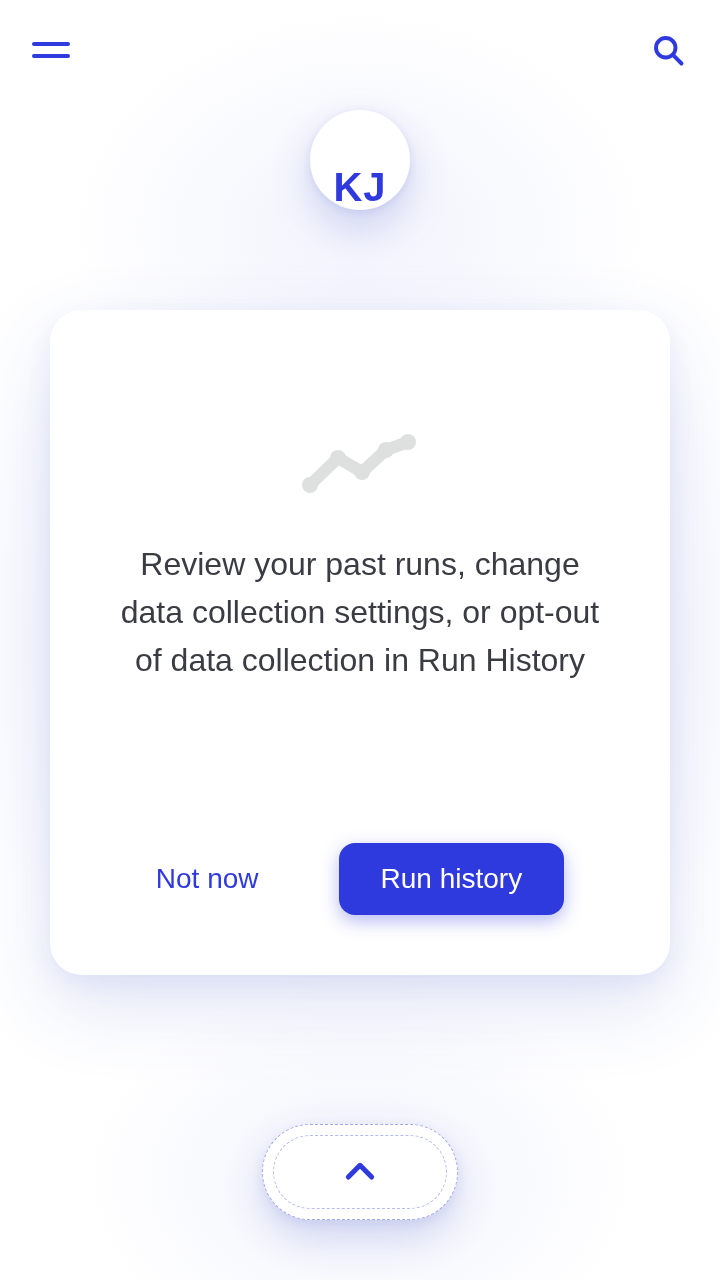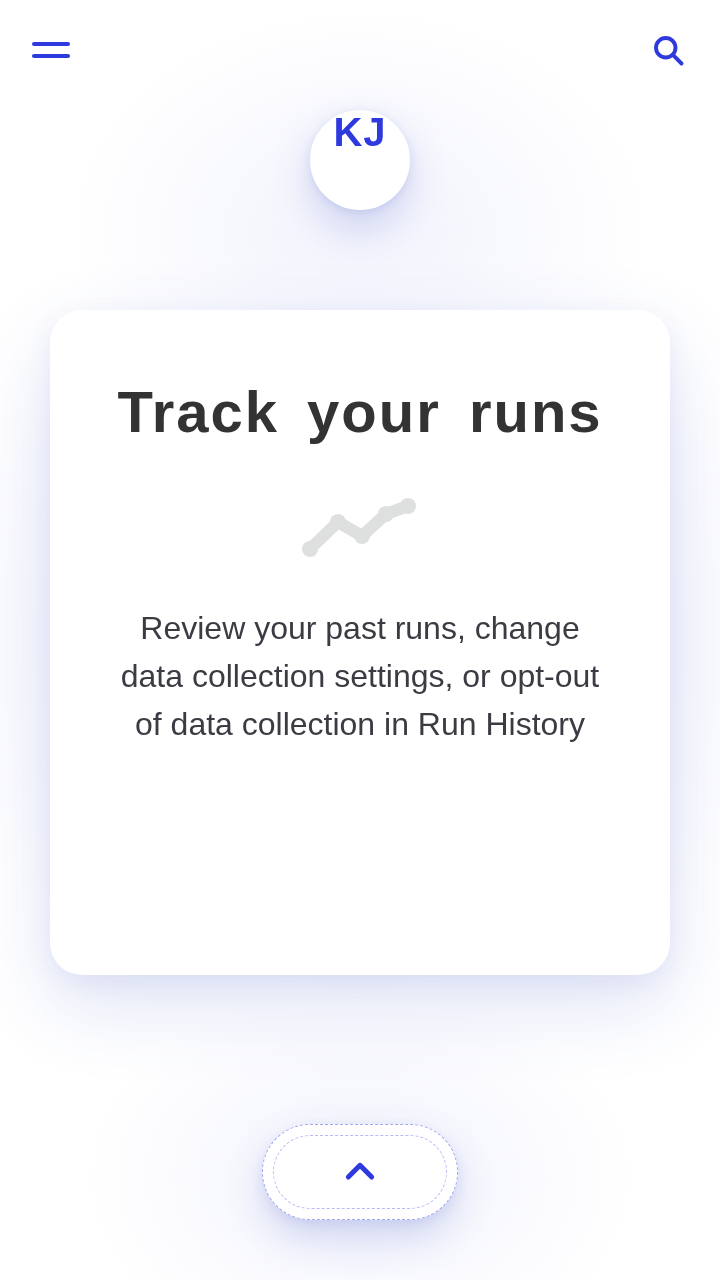--- a/index.html
+++ b/index.html
@@ -56,21 +56,21 @@
 
   
   .avatar{
     position:absolute;
     top:110px;
     left:50%;
     transform:translateX(-50%);
     width:100px; height:100px;
     border-radius:50%;
     background:#fff;
-    display:flex; align-items:flex-start; justify-content:center;
+    display:flex; align-items:flex-end; justify-content:center;
     font-size:40px;
     font-weight:700;
     color:var(--accent);
     box-shadow:0 16px 40px rgba(64,84,196,0.22), 0 2px 8px rgba(64,84,196,0.12);
     letter-spacing:1px;
   }
 
   
   .card{
     position:absolute;
@@ -176,34 +176,37 @@
       <line x1="21" y1="21" x2="15.3" y2="15.3"></line>
     </svg>
   </div>
 </div>
 
 <div class="avatar">
   <span>KJ</span>
 </div>
 
 <div class="card">
-  <h1 class="card-title">Track your runs</h1>
 
   <div class="timeline-icon">
     <svg width="120" height="70" viewBox="0 0 120 70" fill="none">
       <path d="M10 55 L38 28 L62 42 L86 20 L108 12" stroke="#2A2D33" stroke-width="12" stroke-linecap="round" stroke-linejoin="round"></path>
       <circle cx="10" cy="55" r="8" fill="#2A2D33"></circle>
       <circle cx="38" cy="28" r="8" fill="#2A2D33"></circle>
       <circle cx="62" cy="42" r="8" fill="#2A2D33"></circle>
       <circle cx="86" cy="20" r="8" fill="#2A2D33"></circle>
       <circle cx="108" cy="12" r="8" fill="#2A2D33"></circle>
     </svg>
   </div>
 
   <p class="card-body">Review your past runs, change data collection settings, or opt-out of data collection in Run History</p>
 
+  <div class="actions">
+    <button class="btn-text">Not now</button>
+    <button class="btn-primary">Run history</button>
+  </div>
 </div>
 
 <div class="bottom-pill">
   <svg width="40" height="40" viewBox="0 0 24 24" fill="none" stroke-width="3" stroke-linecap="round" stroke-linejoin="round">
     <polyline points="5 15 12 8 19 15"></polyline>
   </svg>
 </div>
 
 </body></html>

